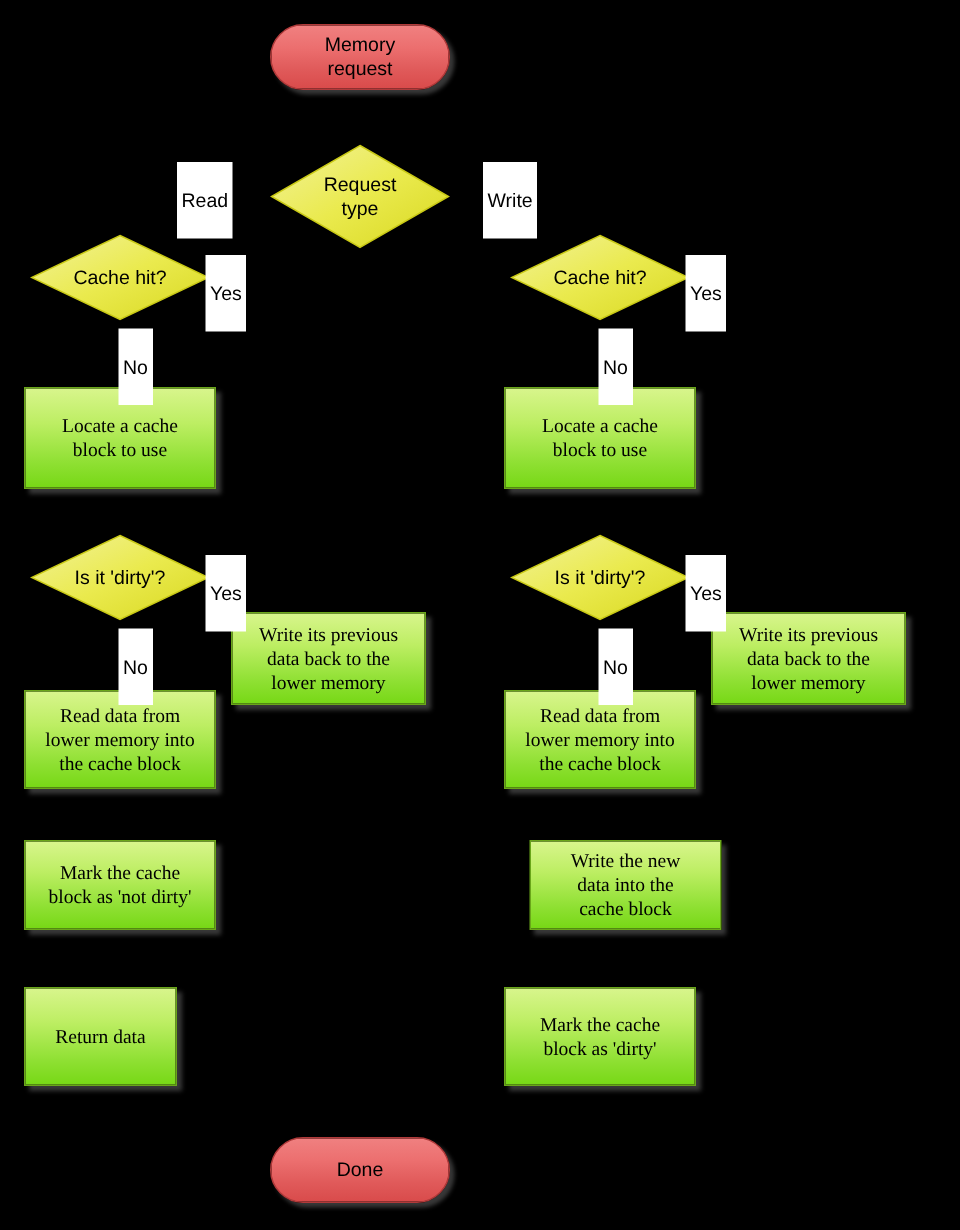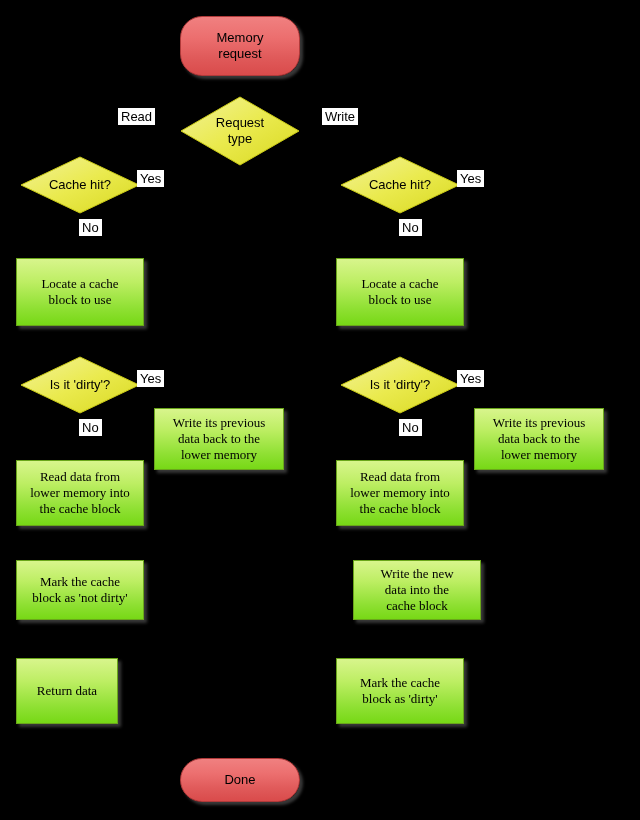--- a/index.html
+++ b/index.html
@@ -64,21 +64,21 @@
     position: relative;
     z-index: 2;
   }
   
   .edge-label {
     position: absolute;
     background: #ffffff;
     color: #000000;
     font-size: 13px;
     line-height: 15px;
-    padding: 1px 3px;
+    padding: 18px 3px;
     z-index: 6;
     box-sizing: border-box;
     white-space: nowrap;
   }
   
   #links {
     position: absolute;
     left: 0; top: 0;
     width: 640px;
     height: 820px;
@@ -115,21 +115,21 @@
       <path d="M448,390 L470,390 L470,408"></path>
       <path d="M400,414 L400,460"></path>
       <path d="M539,470 L539,492 L470,492"></path>
       <path d="M400,526 L400,560"></path>
       <path d="M460,180 L503,180 L503,590 L470,590"></path>
       <path d="M400,620 L400,656"></path>
       <path d="M400,724 L400,780 L297,780"></path>
     </g>
   </svg>
 
-  <div class="node terminator" style="left:180px; top:16px; width:120px; height:60px;">
+  <div class="node terminator" style="left:180px; top:16px; width:120px; height:44px;">
     <span>Memory
 request</span>
   </div>
 
   <div class="node decision" style="left:180px; top:96px; width:120px; height:70px;">
     <svg class="dia-shape" viewBox="0 0 120 70" preserveAspectRatio="none">
       <defs>
           <linearGradient id="gdia1" x1="0" y1="0" x2="1" y2="1">
         <stop offset="0%" stop-color="#f2f29a"></stop>
             <stop offset="50%" stop-color="#eaea4e"></stop>

